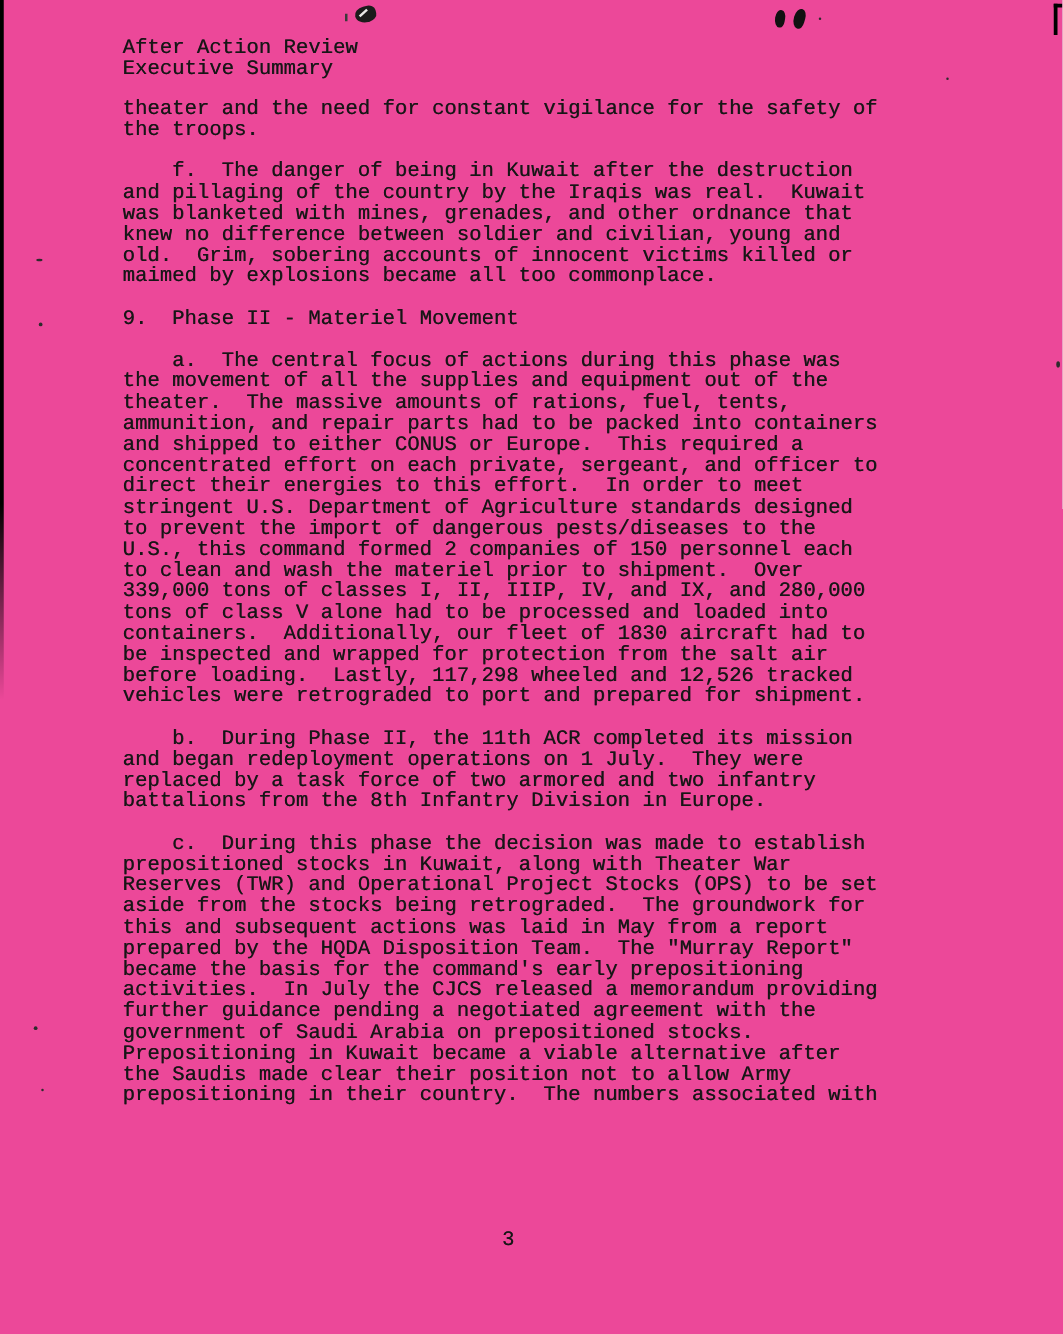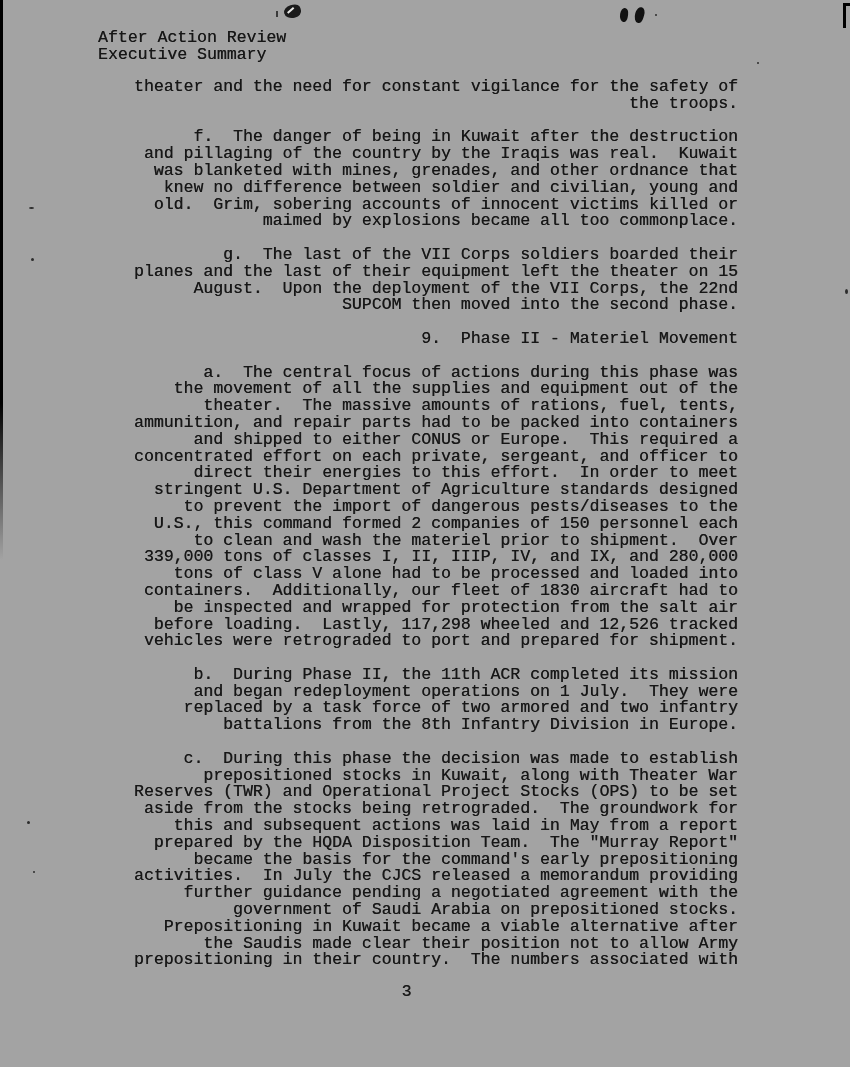--- a/index.html
+++ b/index.html
@@ -1,21 +1,21 @@
 <!DOCTYPE html>
 <html><head>
 <meta charset="utf-8">
 <style>
   * { margin: 0; padding: 0; box-sizing: border-box; }
   html, body { background: #e8e8e6; }
   .page {
     position: relative;
     width: 850px;
     height: 1067px;
-    background: #a3a3a3;
+    background: #ec4899;
     overflow: hidden;
     font-family: "Liberation Mono", "DejaVu Sans Mono", monospace;
     color: #161616;
   }
   .txt {
     font-size: 16.5px;
     line-height: 16.8px;
     white-space: pre;
     text-shadow: 0.35px 0 0 rgba(22,22,22,0.78);
   }
@@ -23,21 +23,20 @@
     position: absolute;
     left: 98px;
     top: 29px;
     line-height: 17px;
   }
   .body {
     position: absolute;
     left: 98px;
     top: 79px;
     width: 640px;
-    text-align: right;
   }
   .para { margin-bottom: 16.8px; }
   .page-number {
     position: absolute;
     left: 98px;
     top: 984px;
     width: 617px;
     text-align: center;
   }
   
@@ -113,24 +112,20 @@
 
   <div class="body">
     <div class="para txt">theater and the need for constant vigilance for the safety of
 the troops.</div>
     <div class="para txt">    f.  The danger of being in Kuwait after the destruction
 and pillaging of the country by the Iraqis was real.  Kuwait
 was blanketed with mines, grenades, and other ordnance that
 knew no difference between soldier and civilian, young and
 old.  Grim, sobering accounts of innocent victims killed or
 maimed by explosions became all too commonplace.</div>
-    <div class="para txt">    g.  The last of the VII Corps soldiers boarded their
-planes and the last of their equipment left the theater on 15
-August.  Upon the deployment of the VII Corps, the 22nd
-SUPCOM then moved into the second phase.</div>
     <div class="para txt">9.  Phase II - Materiel Movement</div>
     <div class="para txt">    a.  The central focus of actions during this phase was
 the movement of all the supplies and equipment out of the
 theater.  The massive amounts of rations, fuel, tents,
 ammunition, and repair parts had to be packed into containers
 and shipped to either CONUS or Europe.  This required a
 concentrated effort on each private, sergeant, and officer to
 direct their energies to this effort.  In order to meet
 stringent U.S. Department of Agriculture standards designed
 to prevent the import of dangerous pests/diseases to the

